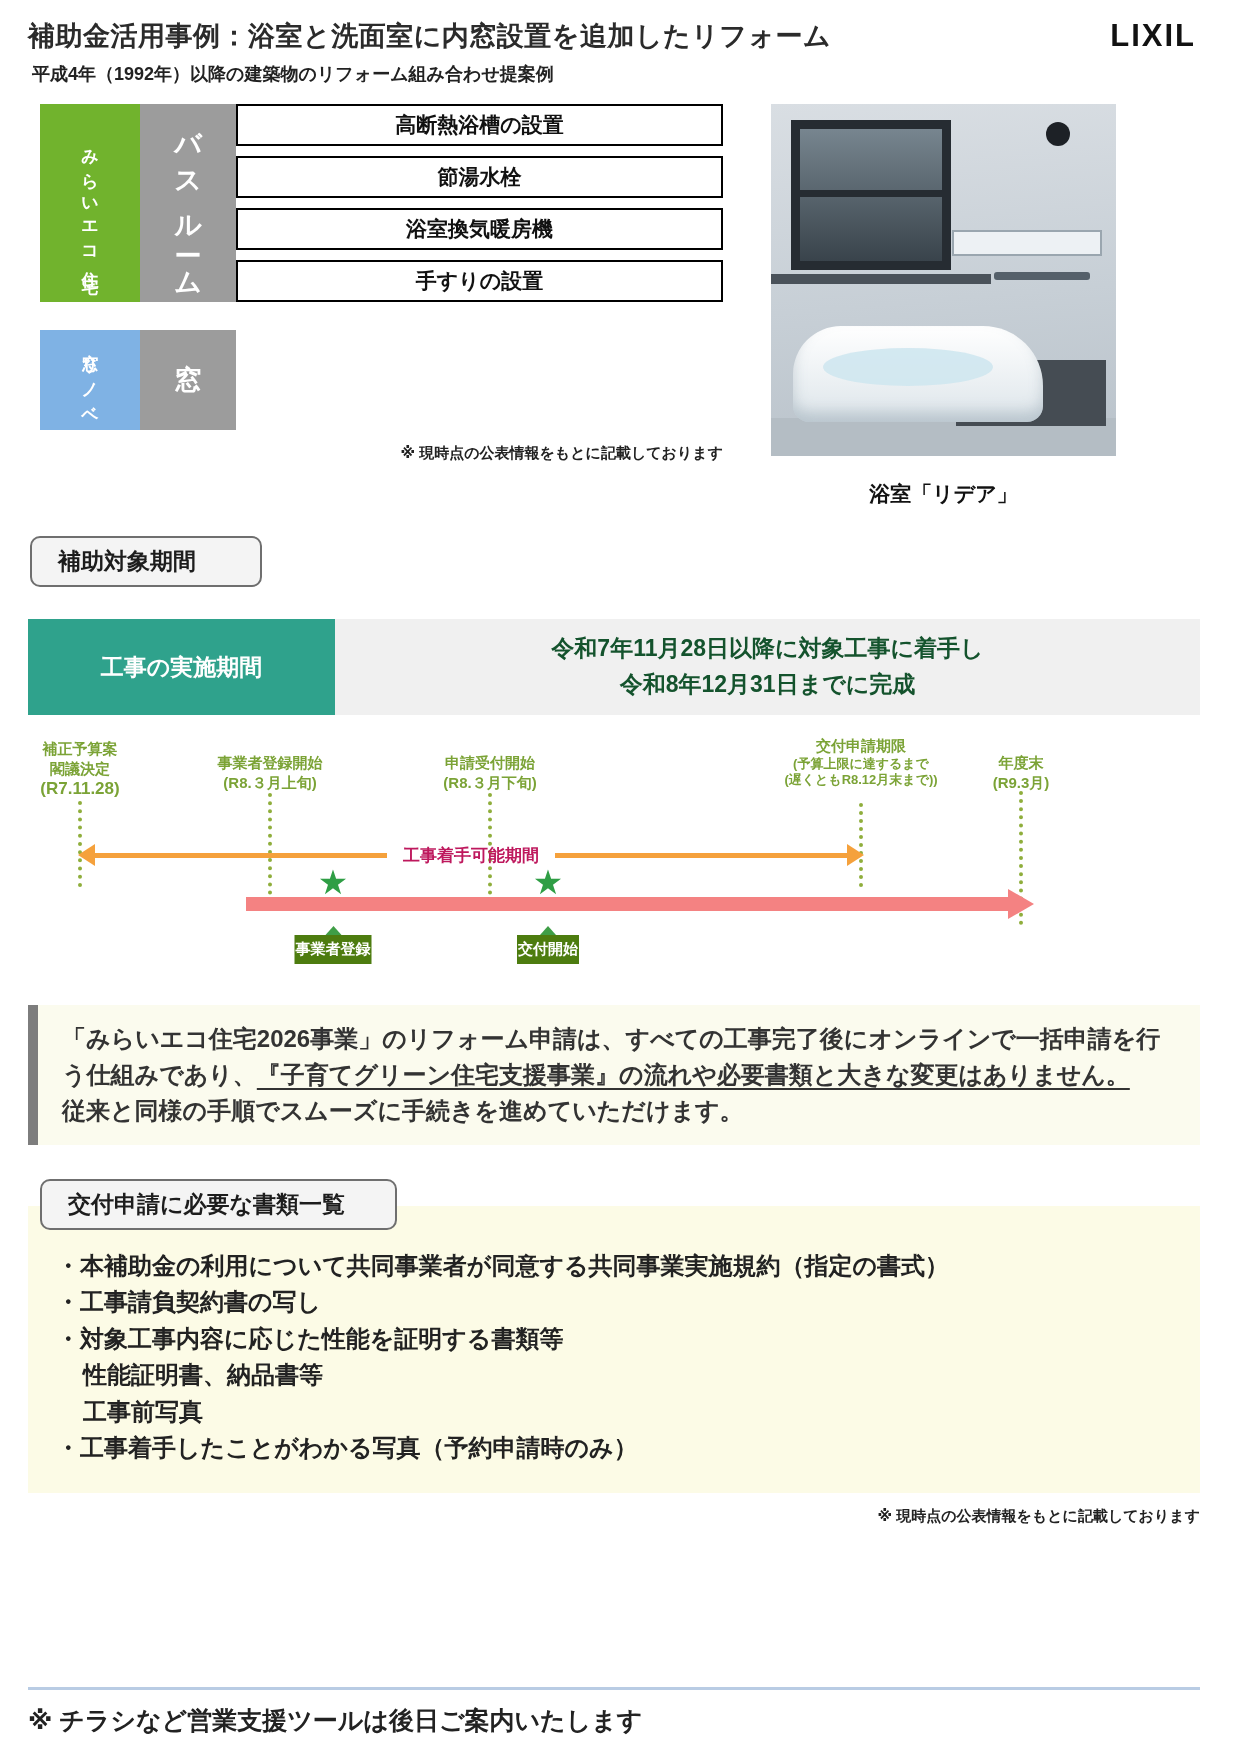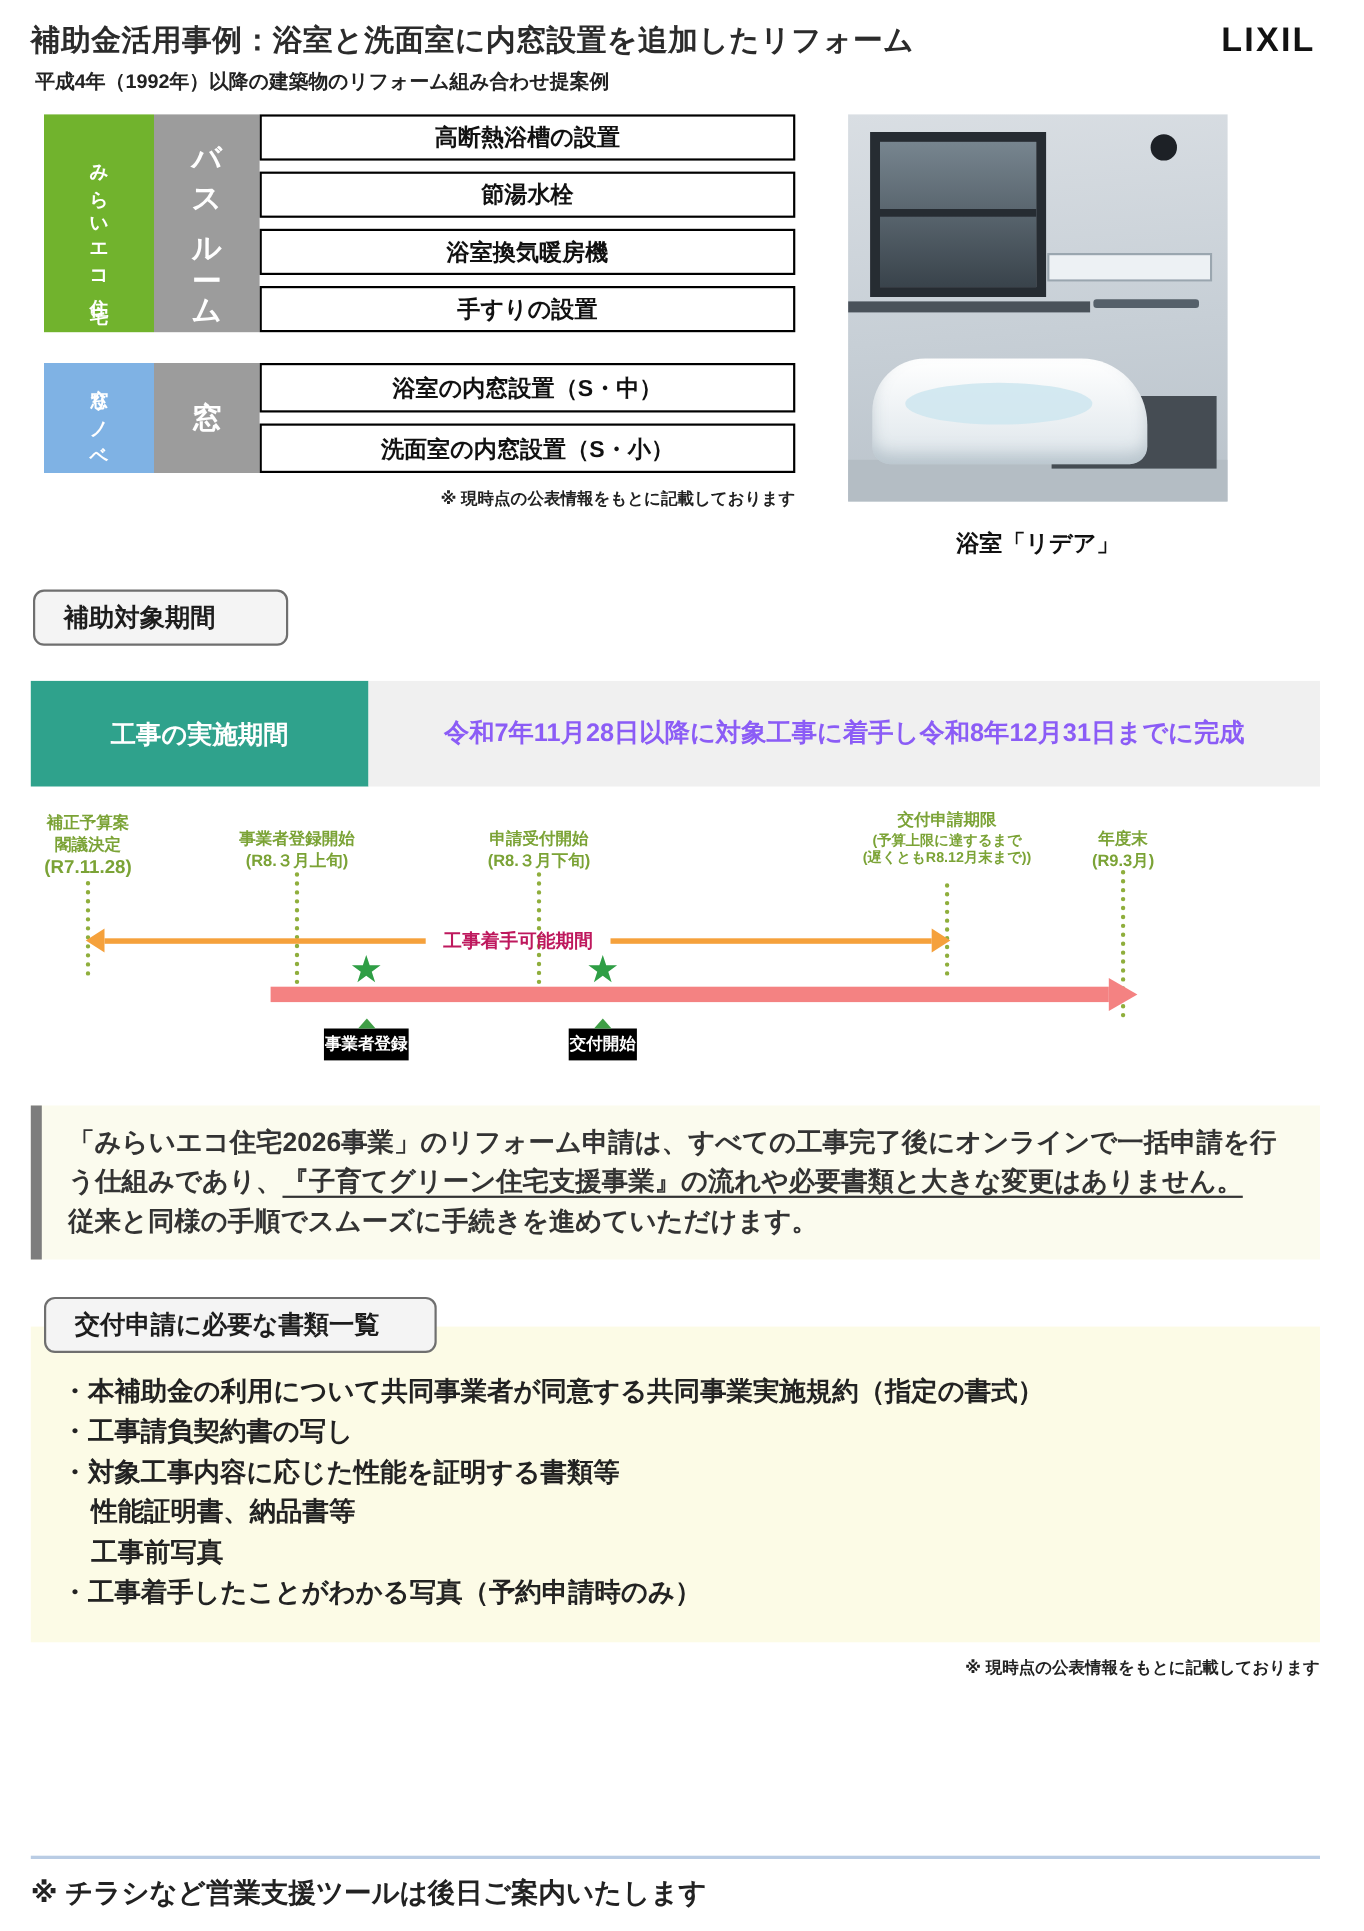--- a/index.html
+++ b/index.html
@@ -49,38 +49,38 @@
   .photo-caption { text-align:center; font-size:21px; font-weight:bold; margin-top:24px; color:#111; }
 
   
   .sec-heading { display:inline-block; align-self:flex-start; border:2px solid #6f6f6f; border-radius:10px; background:#f4f4f4; padding:8px 64px 8px 26px; font-size:23px; font-weight:bold; color:#1d1d1d; }
   .sh1 { margin-top:28px; margin-left:2px; }
   .sh2 { margin-top:34px; margin-left:12px; position:relative; z-index:2; padding-right:50px; }
 
   
   .period { display:flex; height:96px; margin-top:32px; }
   .period-label { width:307px; background:#2fa28c; color:#fff; font-size:23px; font-weight:bold; display:flex; align-items:center; justify-content:center; }
-  .period-body { flex:1; background:#f0f0f0; color:#8b5cf6; font-size:23px; font-weight:bold; display:flex; flex-direction:row; align-items:center; justify-content:center; line-height:1.55; }
+  .period-body { flex:1; background:#f0f0f0; color:#14532d; font-size:23px; font-weight:bold; display:flex; flex-direction:column; align-items:center; justify-content:center; line-height:1.55; }
 
   
   .timeline { position:relative; height:248px; margin-top:16px; }
   .milestone { position:absolute; transform:translateX(-50%); text-align:center; color:#7ba336; font-weight:bold; font-size:15px; line-height:1.3; white-space:nowrap; }
   .milestone .big { font-size:17px; }
   .milestone .small { font-size:13px; }
   .dotted { position:absolute; width:0; border-left:4px dotted #8fae3c; }
   .o-arrow { position:absolute; left:50px; top:112px; width:786px; display:flex; align-items:center; height:24px; }
   .o-head { width:0; height:0; border-top:11px solid transparent; border-bottom:11px solid transparent; }
   .o-head.l { border-right:17px solid #f5a13c; }
   .o-head.r { border-left:17px solid #f5a13c; }
   .o-seg { flex:1; height:5px; background:#f5a13c; }
   .o-label { padding:0 16px; font-size:17px; font-weight:bold; color:#be185d; white-space:nowrap; }
   .p-arrow { position:absolute; left:218px; top:166px; width:762px; height:14px; background:#f48282; }
   .p-head { position:absolute; left:980px; top:158px; width:0; height:0; border-top:15px solid transparent; border-bottom:15px solid transparent; border-left:26px solid #f48282; }
   .star { position:absolute; transform:translateX(-50%); top:134px; font-size:34px; color:#2f9e45; line-height:1; }
-  .tl-tag { position:absolute; top:204px; transform:translateX(-50%); background:#000000; color:#fff; font-size:15px; font-weight:bold; padding:5px 1px; white-space:nowrap; }
+  .tl-tag { position:absolute; top:204px; transform:translateX(-50%); background:#4d7c0f; color:#fff; font-size:15px; font-weight:bold; padding:5px 1px; white-space:nowrap; }
   .tl-tag::before { content:""; position:absolute; top:-9px; left:50%; margin-left:-8px; border-left:8px solid transparent; border-right:8px solid transparent; border-bottom:9px solid #3f9e46; }
 
   
   .notice { margin-top:26px; background:#fbfbee; border-left:10px solid #7d7d7d; padding:16px 24px; font-size:24px; font-weight:bold; color:#333; line-height:1.5; }
   .notice .ul { text-decoration:underline; text-underline-offset:5px; }
   .notice .line2 { display:block; }
 
   
   .docs-box { background:#fcfbe6; margin-top:-24px; padding:42px 30px 26px 28px; }
   .doc-item { font-size:24px; font-weight:bold; color:#222; line-height:1.52; }
@@ -116,24 +116,20 @@
         <div class="row-cell">手すりの設置</div>
       </div>
     </div>
 
     <div class="combo t2">
       <div class="cat-col win">
         <span class="v">窓リノベ</span>
       </div>
       <div class="grp-col">
         <span class="h">窓</span>
-      </div>
-      <div class="rows-col">
-        <div class="row-cell">浴室の内窓設置（S・中）</div>
-        <div class="row-cell">洗面室の内窓設置（S・小）</div>
       </div>
     </div>
 
     <div class="tables-note">※ 現時点の公表情報をもとに記載しております</div>
   </div>
 
   <div class="photo-col">
     <div class="photo">
       <div class="ph-window"></div>
       <div class="ph-sill"></div>

